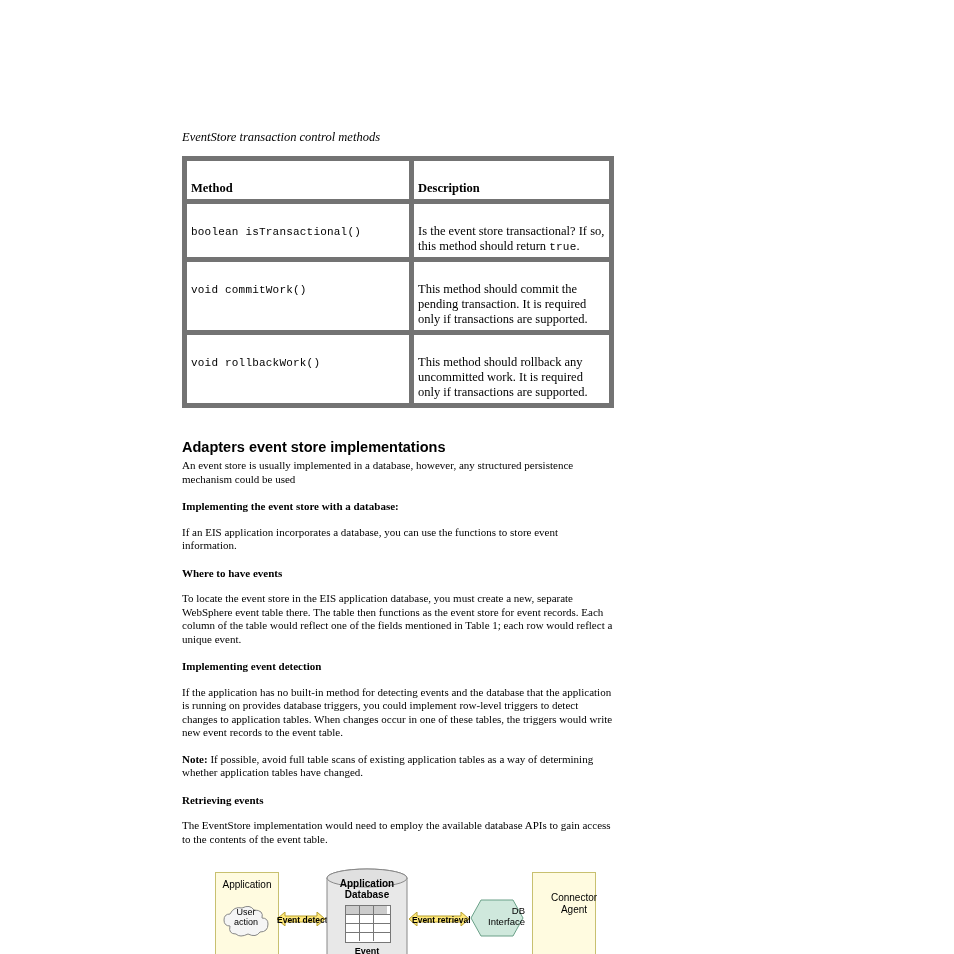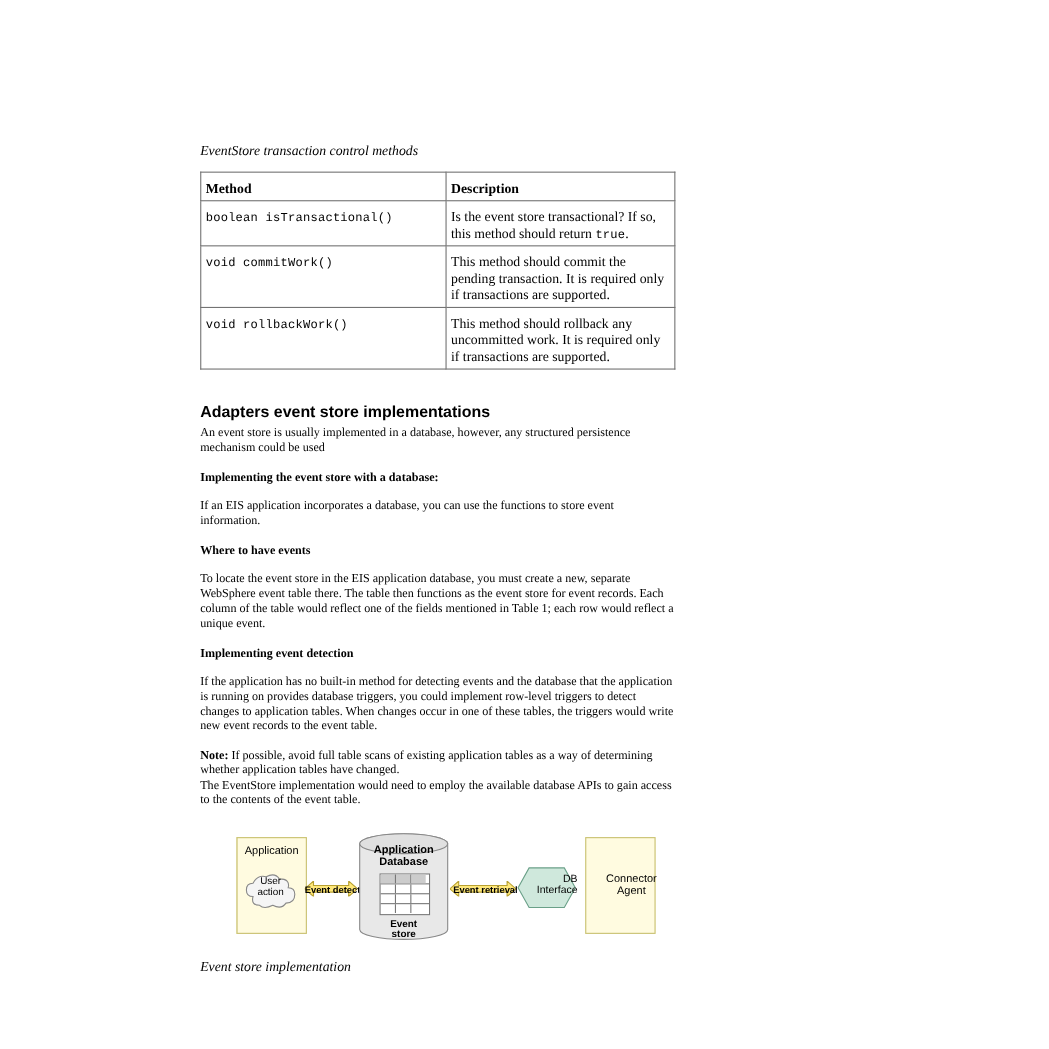--- a/index.html
+++ b/index.html
@@ -21,22 +21,22 @@
     font-style: italic;
     font-size: 12.5px;
     margin-bottom: 11px;
   }
   table.methods {
     border-collapse: collapse;
     width: 432px;
     font-size: 12.5px;
   }
   table.methods th, table.methods td {
-    border: 1px solid #737373;
-    padding: 7px 4px 3px 4px;
+    border: 5px solid #737373;
+    padding: 20px 4px 3px 4px;
     vertical-align: top;
     text-align: left;
   }
   table.methods th {
     font-weight: bold;
   }
   table.methods td.method-col,
   table.methods th.method-col {
     width: 214px;
   }
@@ -131,21 +131,21 @@
   }
   .hex {
     position:absolute; left:287px; top:30px; width:56px; height:40px;
   }
   .hex svg{width:100%;height:100%;}
   .hex-label{
     position:absolute; left:287px; top:38px; width:56px; text-align:right;
     font-size:9.5px; font-family:Arial,Helvetica,sans-serif; line-height:1.1;
   }
   .conn-label{
-    position:absolute; left:350px; top:37px; width:84px; text-align:center;
+    position:absolute; left:350px; top:24px; width:84px; text-align:center;
     font-size:10px; font-family:Arial,Helvetica,sans-serif; line-height:1.15;
   }
   .arrow{position:absolute; top:44px; height:14px;}
   .arrow svg{width:100%;height:100%;}
   .arrow-label{position:absolute; font-size:8.5px; font-family:Arial,Helvetica,sans-serif; font-weight:bold; white-space:nowrap;}
 </style>
 </head>
 <body>
 
 <div class="page">
@@ -180,20 +180,21 @@
   <div class="body-text">If an EIS application incorporates a database, you can use the functions to store event information.</div>
 
   <div class="sub-heading">Where to have events</div>
   <div class="body-text">To locate the event store in the EIS application database, you must create a new, separate WebSphere event table there. The table then functions as the event store for event records. Each column of the table would reflect one of the fields mentioned in Table&nbsp;1; each row would reflect a unique event.</div>
 
   <div class="sub-heading">Implementing event detection</div>
   <div class="body-text">If the application has no built-in method for detecting events and the database that the application is running on provides database triggers, you could implement row-level triggers to detect changes to application tables. When changes occur in one of these tables, the triggers would write new event records to the event table.</div>
 
   <div class="body-text gap-small"><b>Note:</b><span> If possible, avoid full table scans of existing application tables as a way of determining whether application tables have changed.</span></div>
 
+  <div class="sub-heading">Retrieving events</div>
   <div class="body-text">The EventStore implementation would need to employ the available database APIs to gain access to the contents of the event table.</div>
 
   <div class="diagram">
     <div class="app-box"></div>
     <div class="app-box" style="left:350px"></div>
     <div class="app-box" style="left:33px">
       <div class="title">Application</div>
     </div>
     <div class="cloud">
       <svg viewBox="0 0 48 34">

